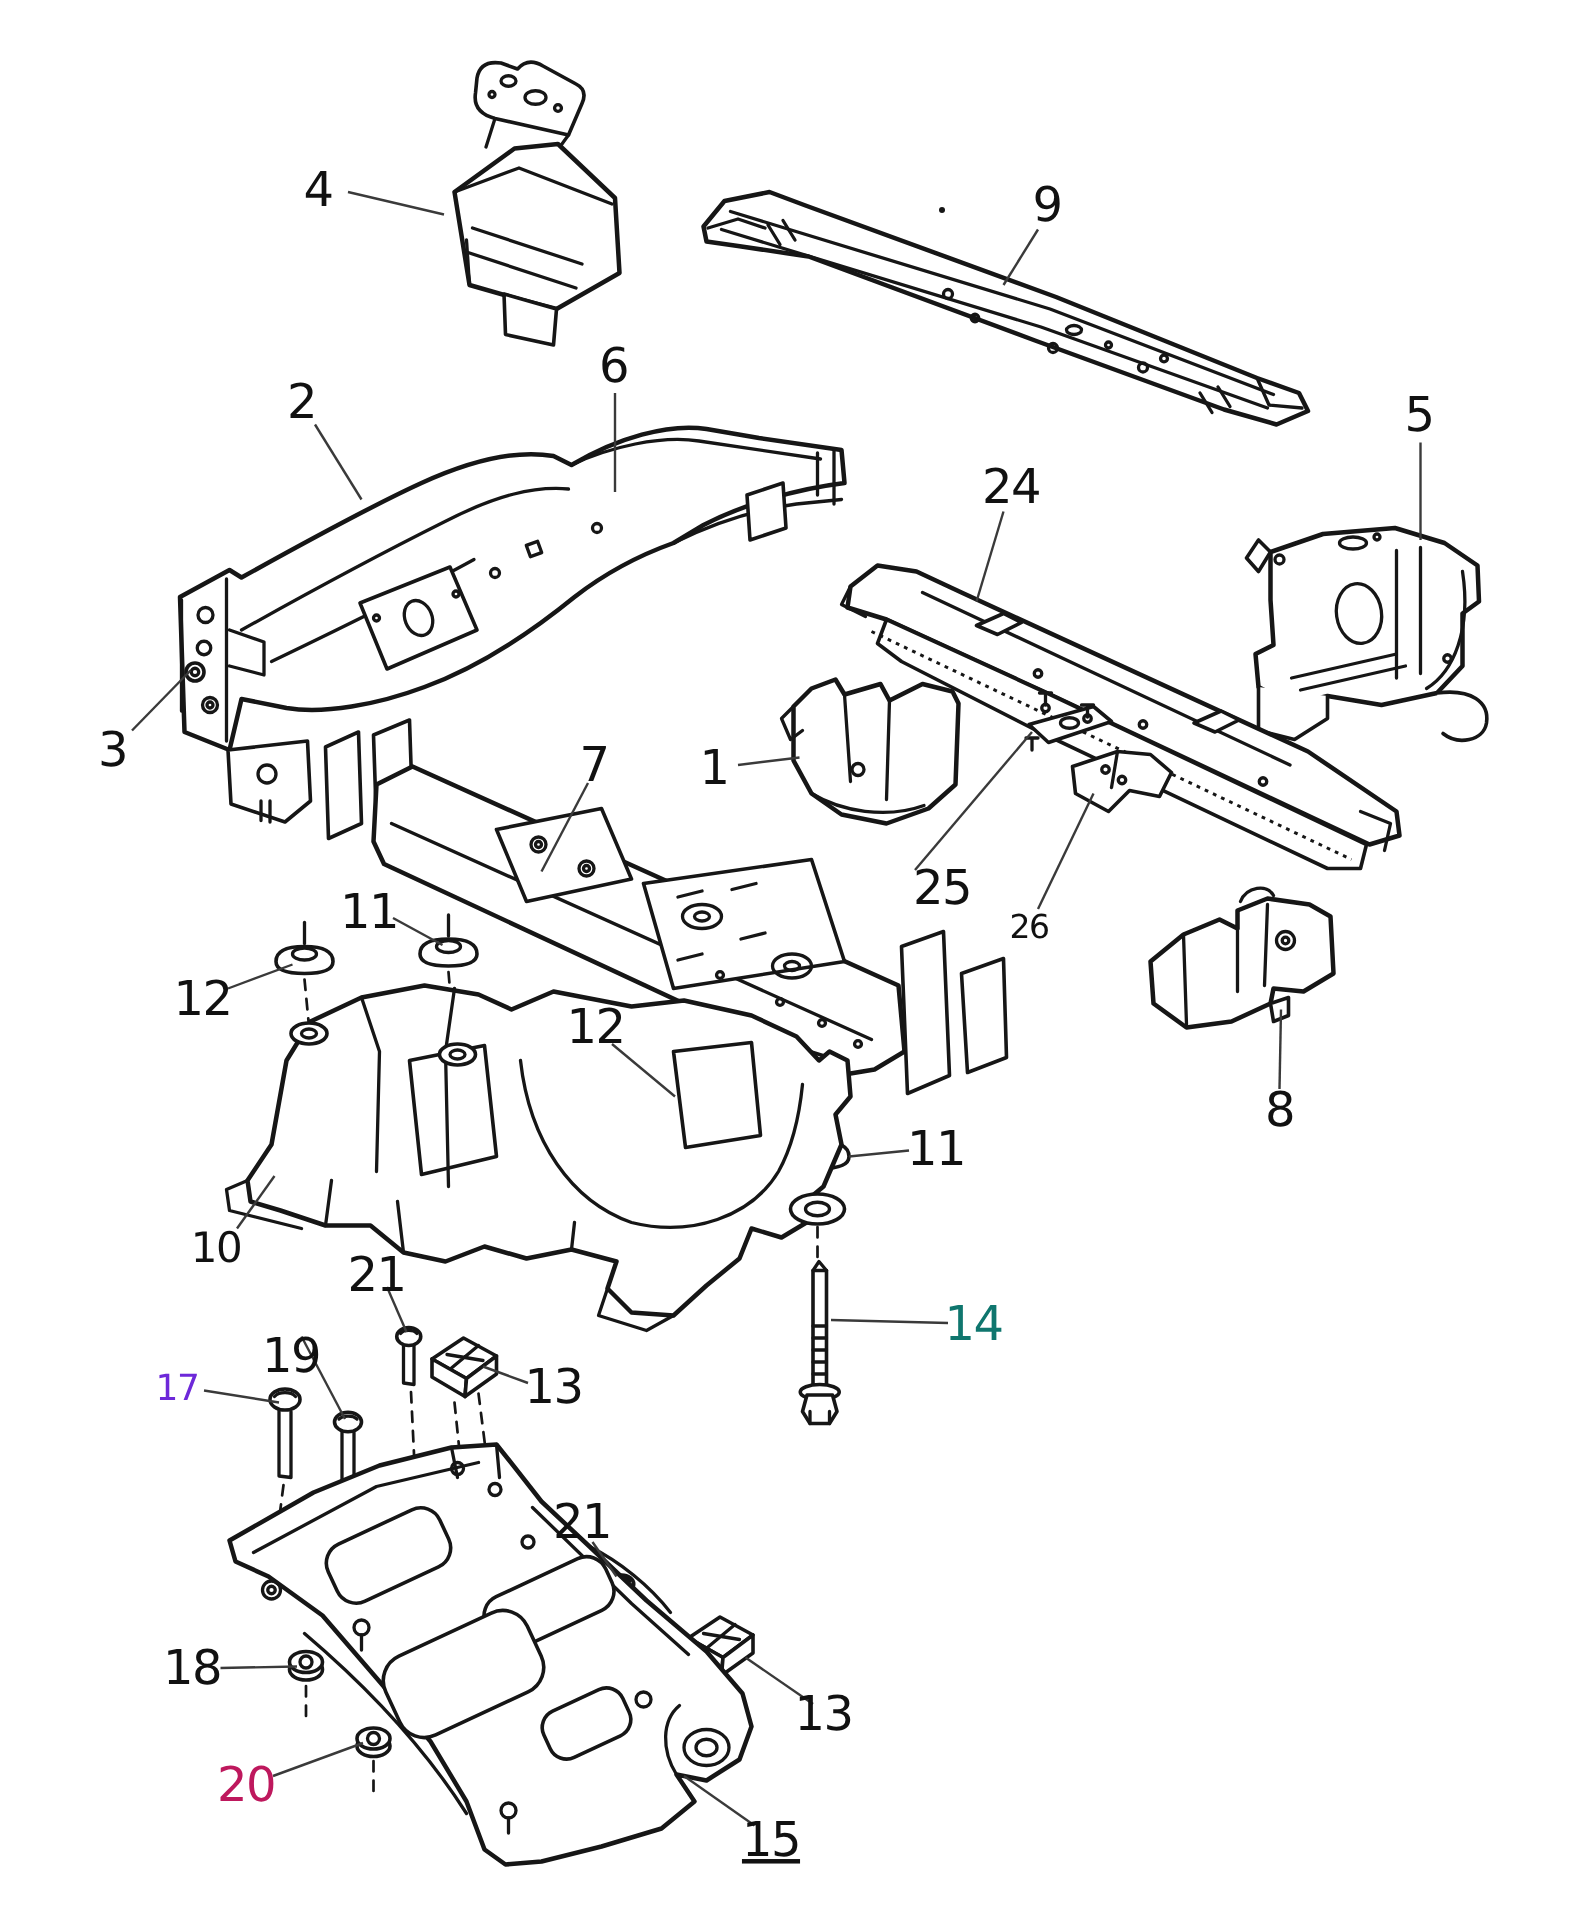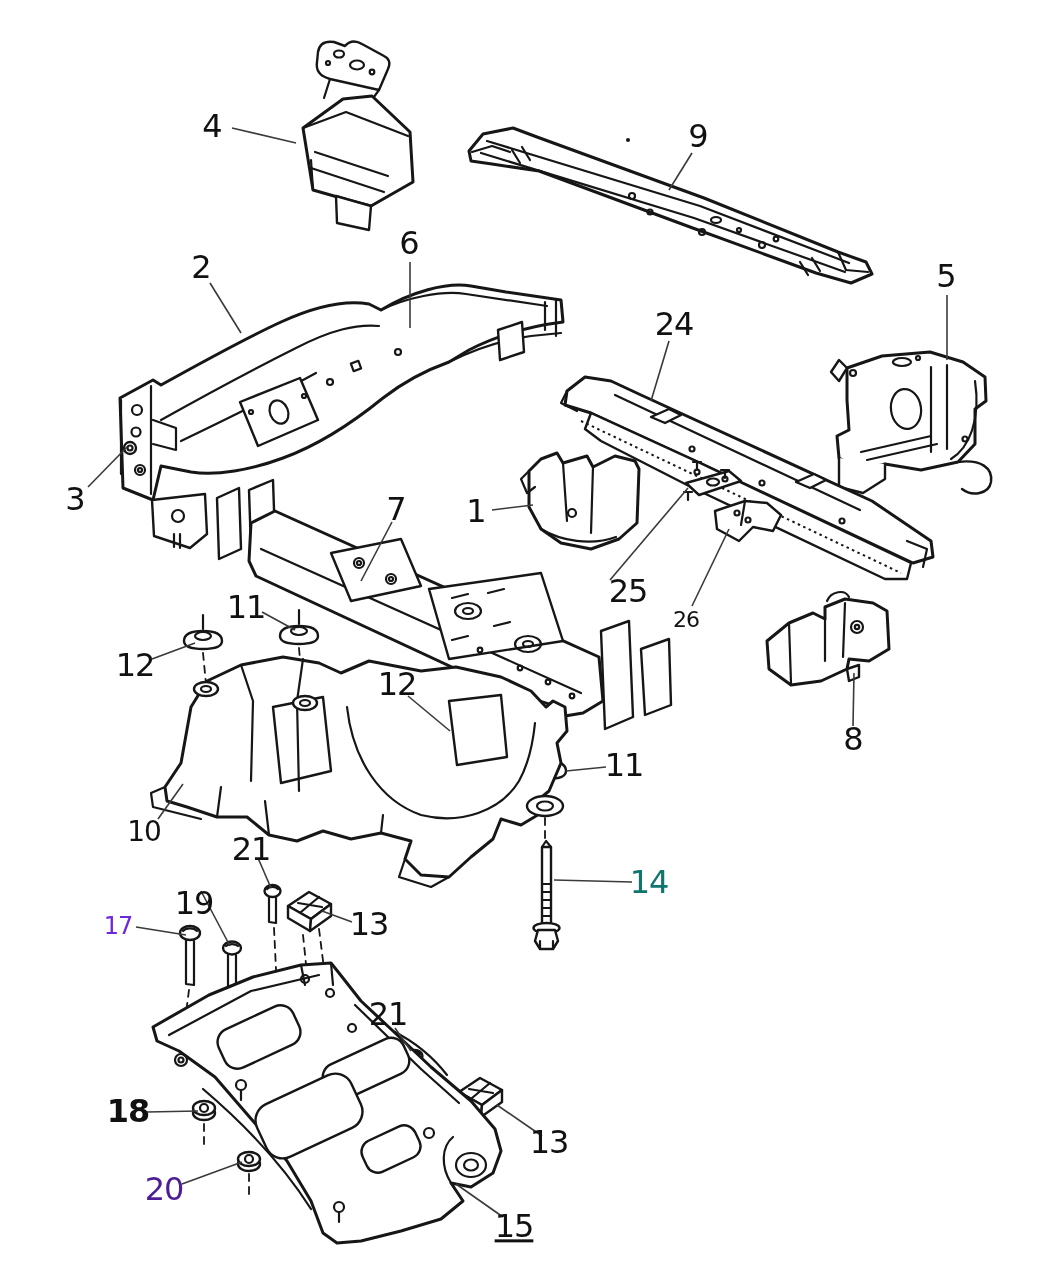--- a/index.html
+++ b/index.html
@@ -358,22 +358,22 @@
       <div class="callout" style="left: 144px; top: 833px; font-size: 28px; color: rgb(17, 17, 17);">10</div>
       <div class="callout" style="left: 246px; top: 608px; font-size: 32px; color: rgb(17, 17, 17);">11</div>
       <div class="callout" style="left: 624px; top: 766px; font-size: 32px; color: rgb(17, 17, 17);">11</div>
       <div class="callout" style="left: 135px; top: 666px; font-size: 32px; color: rgb(17, 17, 17);">12</div>
       <div class="callout" style="left: 397px; top: 685px; font-size: 32px; color: rgb(17, 17, 17);">12</div>
       <div class="callout" style="left: 369px; top: 925px; font-size: 32px; color: rgb(17, 17, 17);">13</div>
       <div class="callout" style="left: 549px; top: 1143px; font-size: 32px; color: rgb(17, 17, 17);">13</div>
       <div class="callout" style="left: 649px; top: 883px; font-size: 32px; color: #0f766e;">14</div>
       <div class="callout" style="left: 514px; top: 1227px; font-size: 32px; color: rgb(17, 17, 17); text-decoration: underline;">15</div>
       <div class="callout" style="left: 118px; top: 926px; font-size: 24px; color: #6d28d9;">17</div>
-      <div class="callout" style="left: 128px; top: 1112px; font-size: 32px; color: rgb(17, 17, 17); font-weight: bold;">18</div>
+      <div class="callout" style="left: 128px; top: 1112px; font-size: 32px; color: rgb(17, 17, 17);">18</div>
       <div class="callout" style="left: 194px; top: 880px; font-size: 32px; color: rgb(17, 17, 17); margin-top: 24px;">19</div>
-      <div class="callout" style="left: 164px; top: 1190px; font-size: 32px; color: #4c1d95;">20</div>
+      <div class="callout" style="left: 164px; top: 1190px; font-size: 32px; color: #be185d;">20</div>
       <div class="callout" style="left: 251px; top: 850px; font-size: 32px; color: rgb(17, 17, 17);">21</div>
       <div class="callout" style="left: 388px; top: 1015px; font-size: 32px; color: rgb(17, 17, 17);">21</div>
       <div class="callout" style="left: 674px; top: 325px; font-size: 32px; color: rgb(17, 17, 17); text-align: center;">24</div>
       <div class="callout" style="left: 628px; top: 592px; font-size: 32px; color: rgb(17, 17, 17);">25</div>
       <div class="callout" style="left: 686px; top: 620px; font-size: 22px; color: rgb(17, 17, 17);">26</div>
     </div>
 </div>
 
 </body></html>

